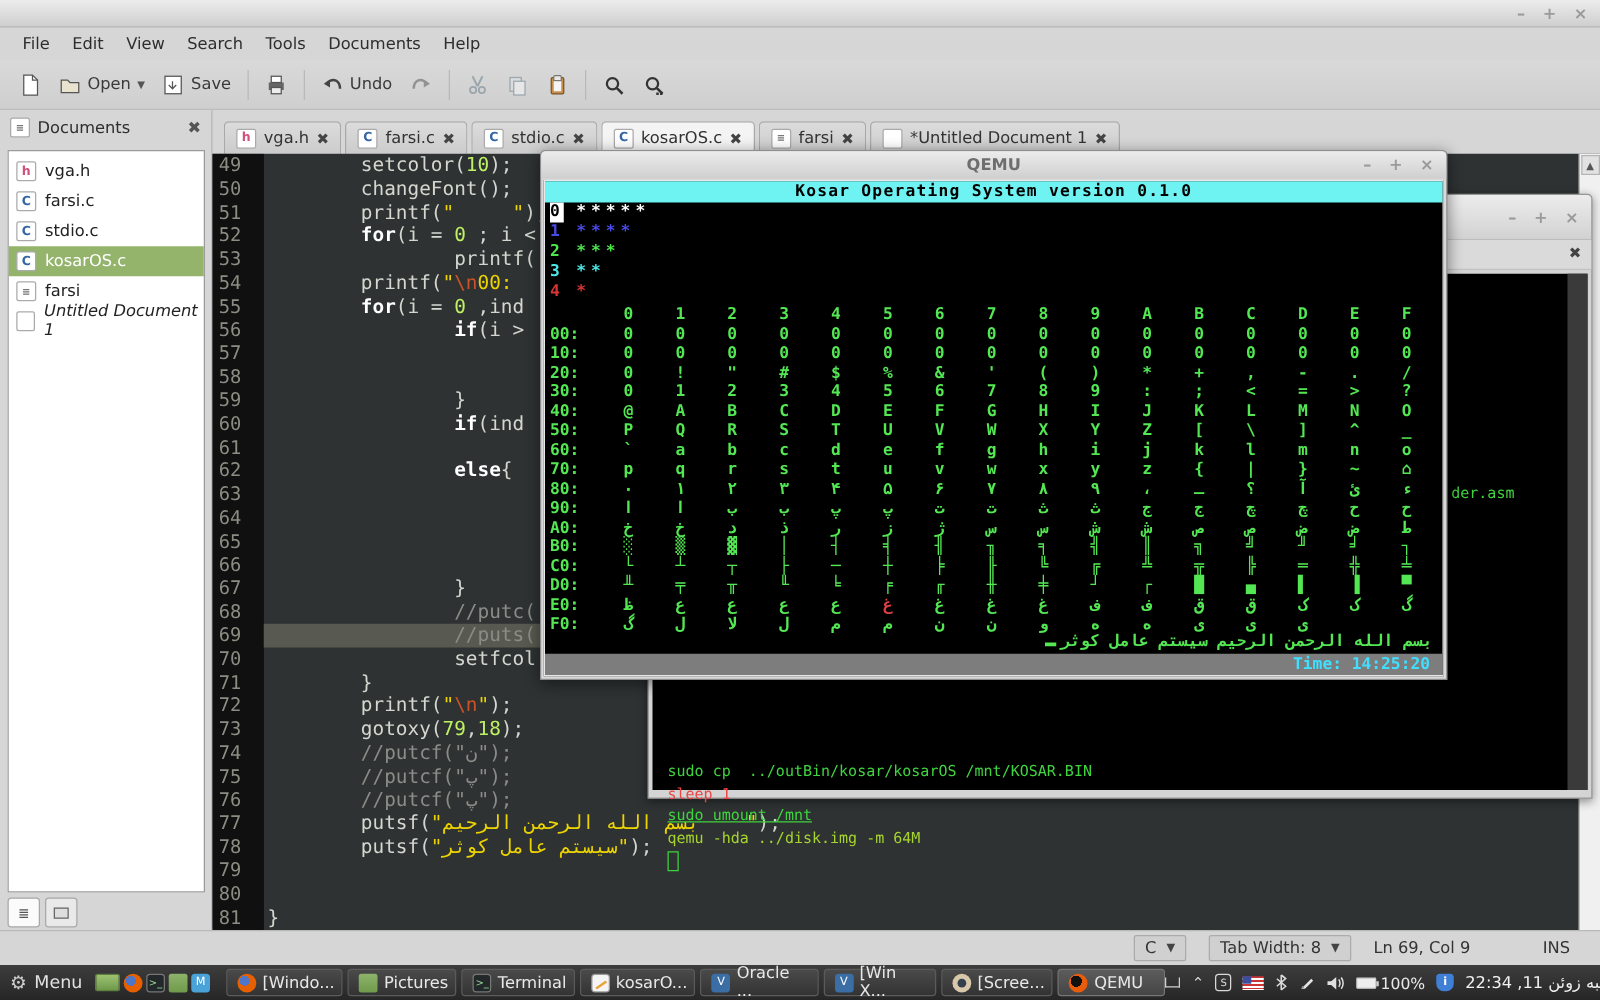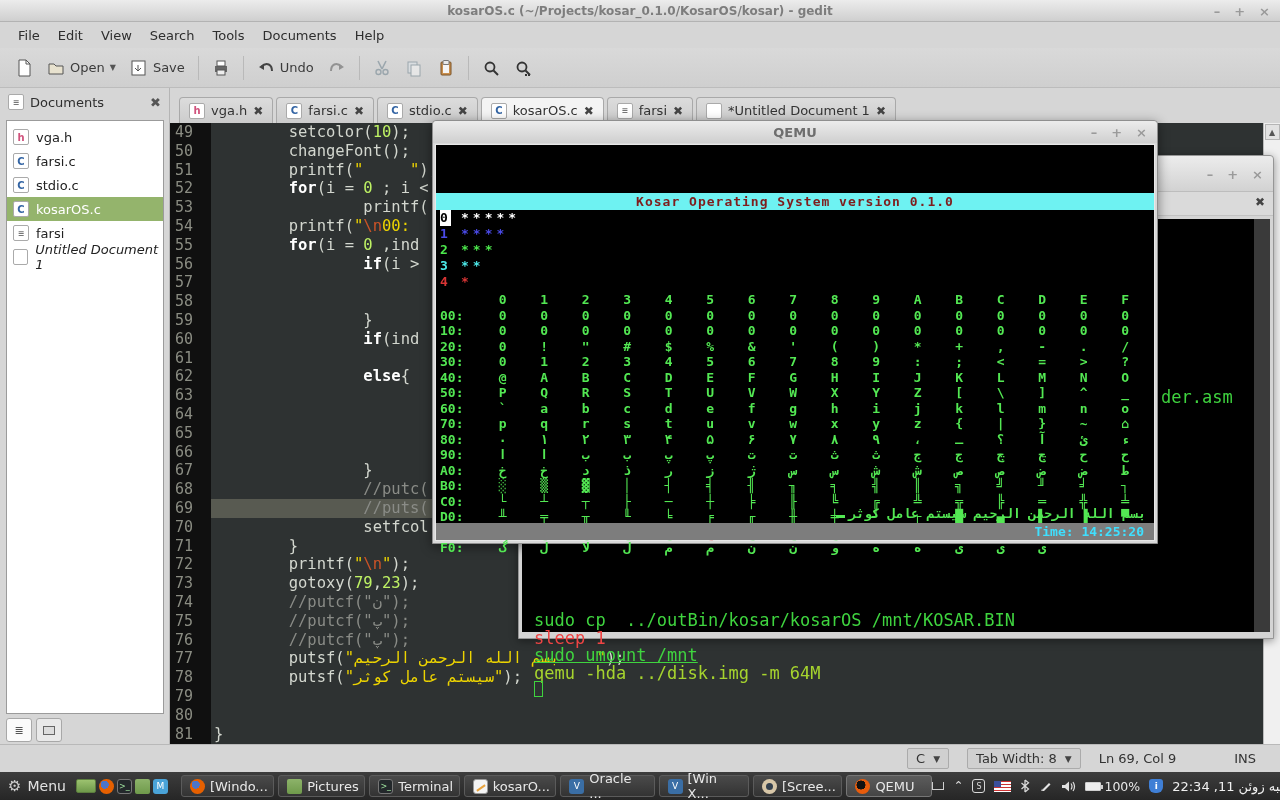--- a/index.html
+++ b/index.html
@@ -75,32 +75,32 @@
   .sdrop .car { font-size:9px; color:#444; }
 
   
   #terminal { position:absolute; left:518px; top:155px; width:756px; height:484px;
               background:#d4d4d4; border:1px solid #969696; border-radius:4px 4px 0 0; box-shadow:0 2px 8px rgba(0,0,0,.4); }
   #term-title { height:36px; border-bottom:1px solid #bdbdbd; position:relative; background:linear-gradient(#ececec,#d2d2d2); border-radius:4px 4px 0 0; }
   #term-tabs { height:24px; background:#dadada; border-bottom:1px solid #c2c2c2; position:relative; }
   #term-tabs .x { position:absolute; right:8px; top:3px; color:#444; font-weight:bold; font-size:12px; }
   #term-screen { position:absolute; left:3px; right:3px; top:63px; bottom:6px; background:#000; }
   #term-scroll { position:absolute; right:0; top:0; width:16px; height:100%; background:#3a3a3a; }
-  .tline { position:absolute; font-size:17px; white-space:pre; }
+  .tline { position:absolute; font-size:12px; white-space:pre; }
   #term-cursor { position:absolute; width:9px; height:16px; border:1px solid #3fd43f; }
 
   
   #qemu { position:absolute; left:432px; top:120px; width:726px; height:424px;
           background:#d9d9d9; border:1px solid #8f8f8f; border-radius:4px 4px 0 0; box-shadow:0 3px 12px rgba(0,0,0,.45); }
   #qemu-title { height:22px; position:relative; background:linear-gradient(#ececec,#cfcfcf);
                 display:flex; align-items:center; justify-content:center; border-radius:4px 4px 0 0; }
   #qemu-title .title { font-size:13px; font-weight:bold; color:#6e6e6e; }
   #qemu-screen { position:absolute; left:2px; right:2px; top:23px; bottom:2px; background:#000; border:1px solid #e8e8e8;
                  font-weight:bold; font-size:13px; }
-  #qemu-banner { height:17px; background:#6ef2f2; color:#7f1d1d; text-align:center; line-height:17px; letter-spacing:1px;margin-top:48px; }
+  #qemu-banner { height:17px; background:#6ef2f2; color:#000000; text-align:center; line-height:17px; letter-spacing:1px; }
   .starline { height:16px; line-height:16px; padding-left:4px; }
   .starline .lab { display:inline-block; width:11px; }
   .starline .lab.inv { background:#fff; color:#000; }
   .starline .stars { margin-left:10px; letter-spacing:4px; }
   #chtable { margin-top:2px; }
   .chrow { display:flex; height:15.5px; line-height:15.5px; color:#53e853; }
   .chrow .rlab { flex:0 0 46px; padding-left:4px; }
   .chrow .cell { flex:0 0 41.5px; text-align:center; }
   .chrow .cell.red { color:#e04040; }
   #qemu-bottom { position:absolute; right:8px; bottom:19px; color:#53e853; direction:rtl; font-size:13px; }
@@ -137,21 +137,20 @@
   .battbody:after { content:""; position:absolute; right:-3px; top:2px; width:2px; height:4px; background:#cfcfcf; }
   #shield { width:14px; height:14px; background:#3f7fd6; border-radius:3px 3px 6px 6px; color:#fff; font-size:9px; font-weight:bold;
             text-align:center; line-height:14px; }
   #clock { font-size:13px; color:#f0f0f0; direction:rtl; white-space:nowrap; }
 </style>
 </head>
 <body>
 
 <div id="gedit">
   <div id="titlebar">
-    <span class="title">kosarOS.c (~/Projects/kosar_0.1.0/KosarOS/kosar) - gedit</span>
     <span class="winbtns">
       <span>–</span>
       <span>+</span>
       <span>×</span>
     </span>
   </div>
   <div id="menubar">
       <span class="mitem">File</span>
       <span class="mitem">Edit</span>
       <span class="mitem">View</span>
@@ -409,21 +408,21 @@
         <div class="codeline">
           <span class="ln">71</span>
           <span class="ct"><span class="sp">	}</span></span>
         </div>
         <div class="codeline">
           <span class="ln">72</span>
           <span class="ct"><span class="sp">	printf(</span><span class="ss">"</span><span class="se">\n</span><span class="ss">"</span><span class="sp">);</span></span>
         </div>
         <div class="codeline">
           <span class="ln">73</span>
-          <span class="ct"><span class="sp">	gotoxy(</span><span class="sn">79</span><span class="sp">,</span><span class="sn">23</span><span class="sp">);</span></span>
+          <span class="ct"><span class="sp">	gotoxy(</span><span class="sn">79</span><span class="sp">,</span><span class="sn">18</span><span class="sp">);</span></span>
         </div>
         <div class="codeline">
           <span class="ln">74</span>
           <span class="ct"><span class="sc">	//putcf("ن");</span></span>
         </div>
         <div class="codeline">
           <span class="ln">75</span>
           <span class="ct"><span class="sc">	//putcf("پ");</span></span>
         </div>
         <div class="codeline">

